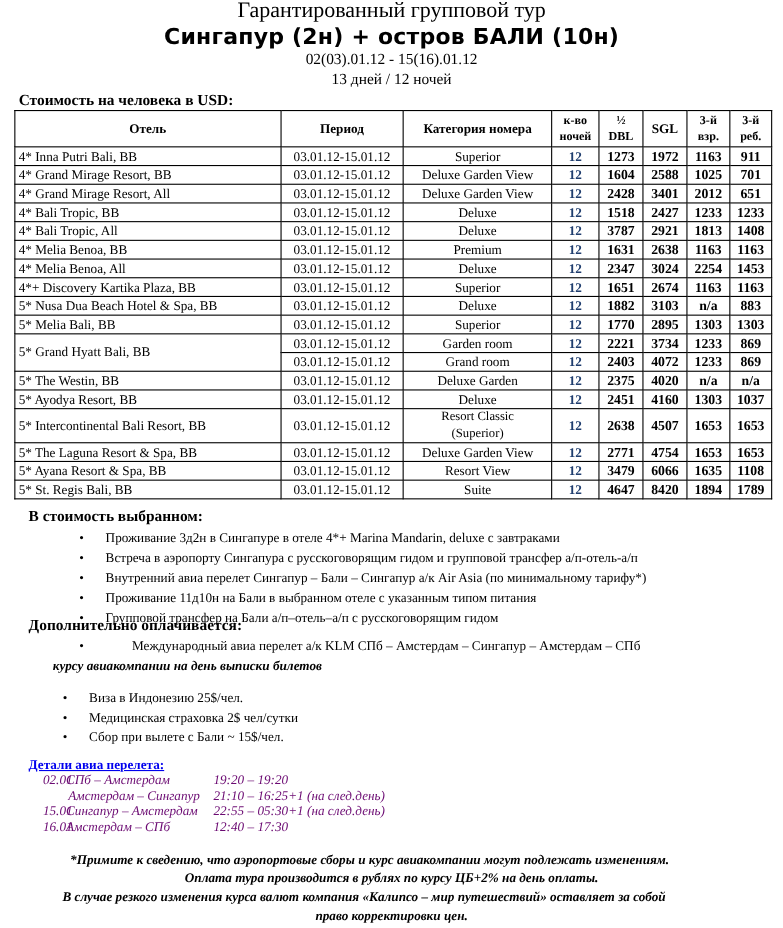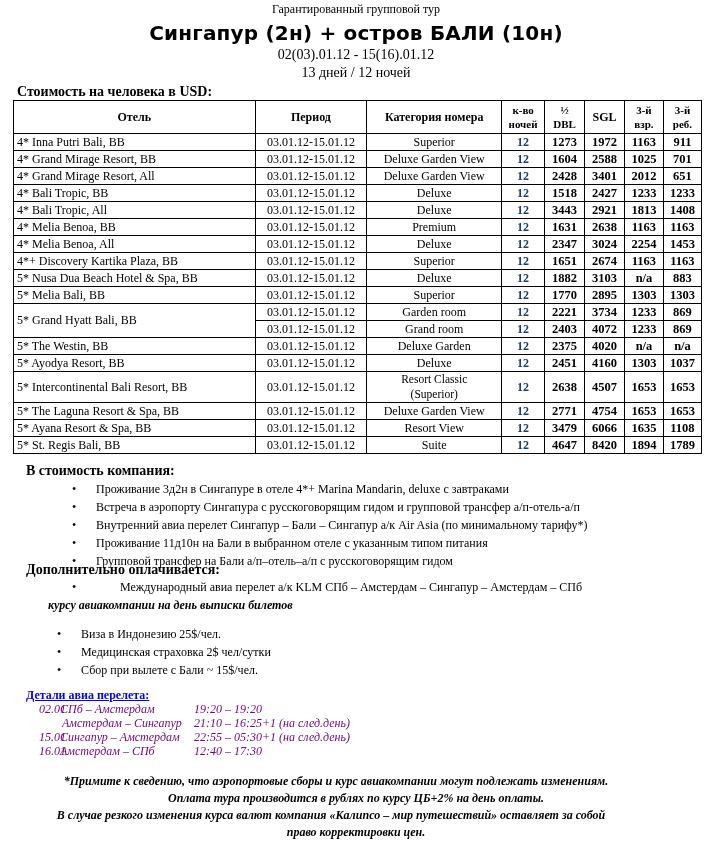--- a/index.html
+++ b/index.html
@@ -1,19 +1,19 @@
 <!DOCTYPE html>
 <html><head>
 <meta charset="utf-8">
 <style>
   html, body { margin: 0; padding: 0; background: #ffffff; }
   body { width: 712px; height: 844px; position: relative; overflow: hidden;
          font-family: "Liberation Serif", "DejaVu Serif", serif; color: #000; }
   .center { text-align: center; }
-  .t1 { position: absolute; top: 1px; left: 0; width: 712px; font-size: 12px; line-height: 16px; }
+  .t1 { position: absolute; top: 1px; left: 0; width: 712px; font-size: 20px; line-height: 16px; }
   .t2 { position: absolute; top: 20px; left: 0; width: 712px; font-family: "DejaVu Sans", sans-serif;
         font-weight: bold; font-size: 20px; line-height: 26px; letter-spacing: 0.2px; }
   .t3 { position: absolute; top: 47px; left: 0; width: 712px; font-size: 14px; line-height: 16px; }
   .t4 { position: absolute; top: 65px; left: 0; width: 712px; font-size: 14px; line-height: 16px; }
   .sub { position: absolute; top: 84px; left: 17px; font-size: 14px; font-weight: bold; line-height: 16px; }
 
   table.prices { position: absolute; top: 100px; left: 13px; width: 689px; border-collapse: collapse;
                  font-size: 12px; }
   table.prices td, table.prices th { border: 1px solid #000; padding: 0 3px; height: 16px; line-height: 15px; }
   table.prices th { font-weight: bold; font-size: 12px; height: 32px; }
@@ -124,21 +124,21 @@
       <td class="num">1518</td>
       <td class="num">2427</td>
       <td class="num">1233</td>
       <td class="num">1233</td>
     </tr>
     <tr>
       <td class="hotel">4* Bali Tropic, All</td>
       <td class="c">03.01.12-15.01.12</td>
       <td class="c">Deluxe</td>
       <td class="nights">12</td>
-      <td class="num">3443</td>
+      <td class="num">3787</td>
       <td class="num">2921</td>
       <td class="num">1813</td>
       <td class="num">1408</td>
     </tr>
     <tr>
       <td class="hotel">4* Melia Benoa, BB</td>
       <td class="c">03.01.12-15.01.12</td>
       <td class="c">Premium</td>
       <td class="nights">12</td>
       <td class="num">1631</td>
@@ -261,21 +261,21 @@
       <td class="c">Suite</td>
       <td class="nights">12</td>
       <td class="num">4647</td>
       <td class="num">8420</td>
       <td class="num">1894</td>
       <td class="num">1789</td>
     </tr>
   </tbody>
 </table>
 
-<div class="incl-title">В стоимость компания:</div>
+<div class="incl-title">В стоимость выбранном:</div>
 <ul class="list incl-list">
   <li>Проживание 3д2н в Сингапуре в отеле 4*+ Marina Mandarin, deluxe с завтраками</li>
   <li>Встреча в аэропорту Сингапура с русскоговорящим гидом и групповой трансфер а/п-отель-а/п</li>
   <li>Внутренний авиа перелет Сингапур – Бали – Сингапур а/к Air Asia (по минимальному тарифу*)</li>
   <li>Проживание 11д10н на Бали в выбранном отеле с указанным типом питания</li>
   <li>Групповой трансфер на Бали а/п–отель–а/п с русскоговорящим гидом</li>
 </ul>
 
 <div class="add-title">Дополнительно оплачивается:</div>
 <div class="add-first">

